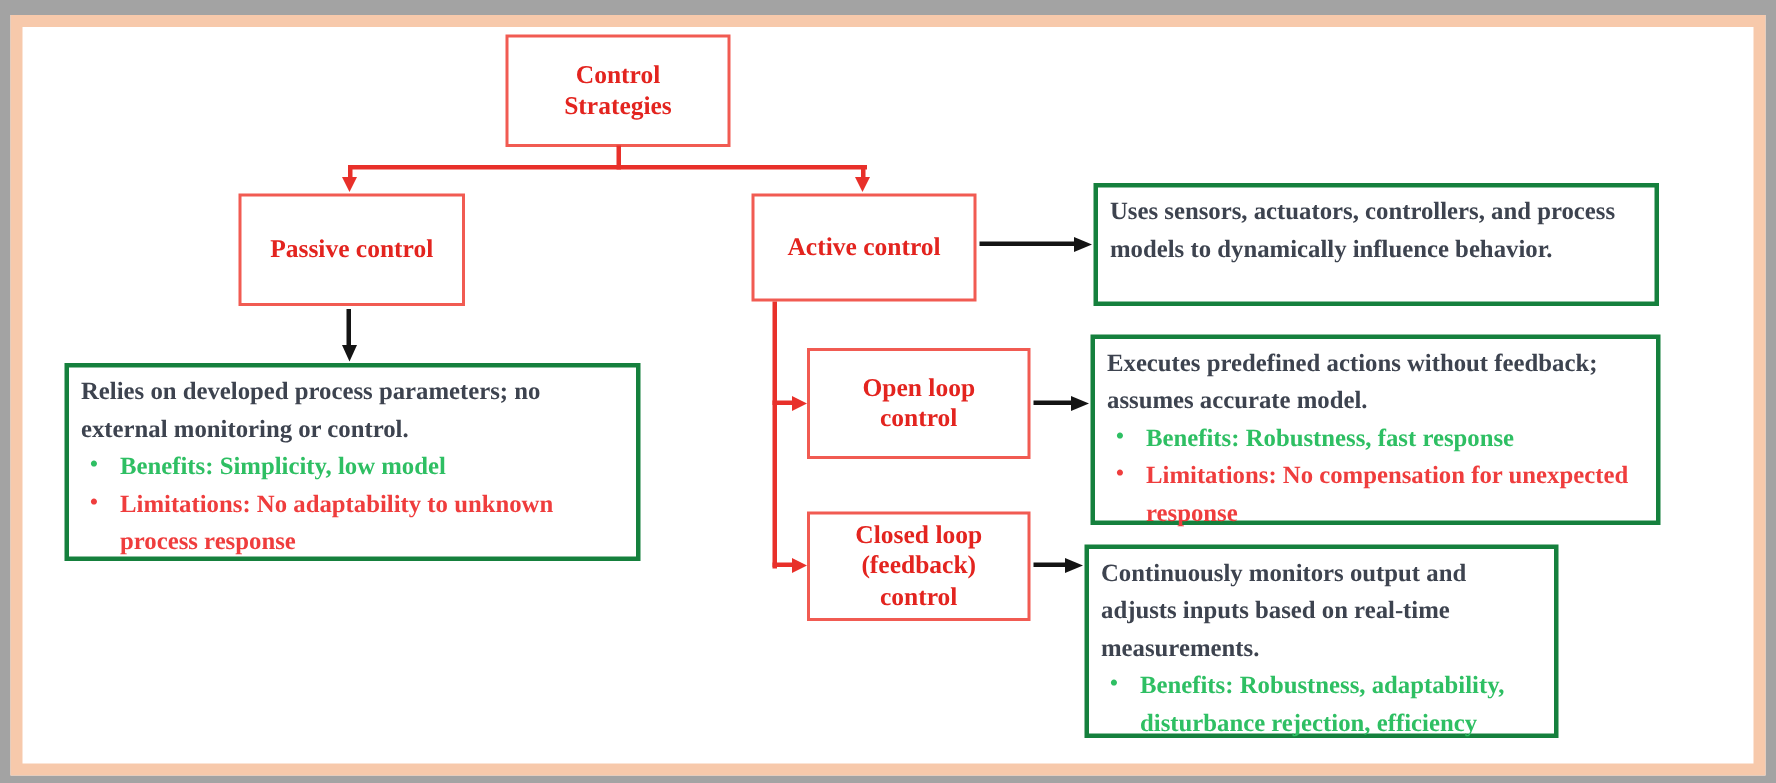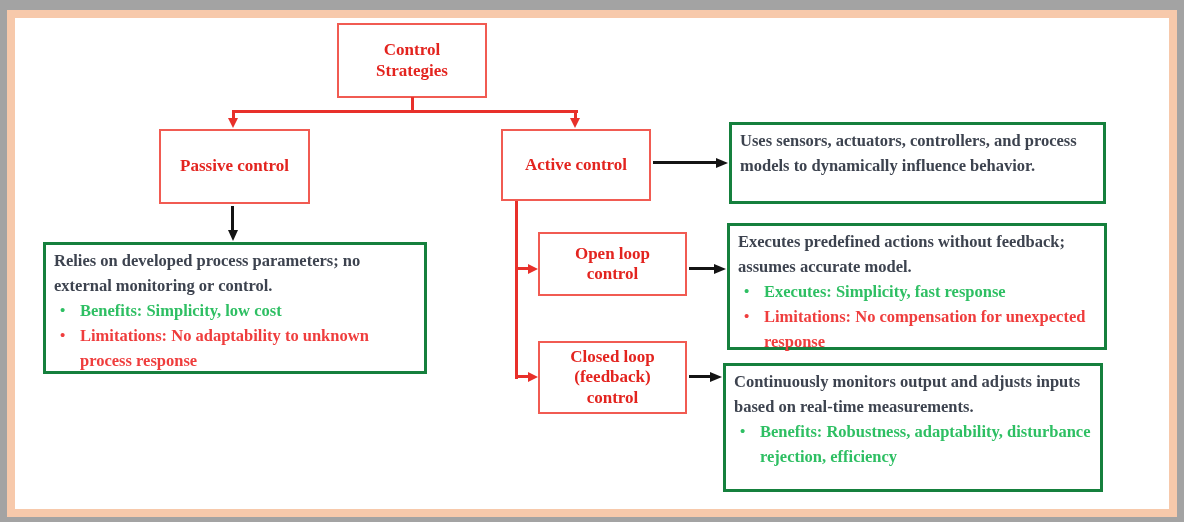--- a/index.html
+++ b/index.html
@@ -33,38 +33,38 @@
     text-align: center;
     color: #e3241f;
     font-weight: 700;
     font-size: 17px;
     line-height: 1.18;
     white-space: pre-line;
   }
   .node-root        { left: 337px; top: 23px;  width: 150px; height: 75px; }
   .node-passive     { left: 159px; top: 129px; width: 151px; height: 75px; }
   .node-active      { left: 501px; top: 129px; width: 150px; height: 72px; }
-  .node-open-loop   { left: 538px; top: 232px; width: 149px; height: 64px; }
+  .node-open-loop   { left: 538px; top: 232px; width: 149px; height: 74px; }
   .node-closed-loop { left: 538px; top: 341px; width: 149px; height: 73px; }
 
   
   .desc {
     position: absolute;
     border: 3px solid #15803d;
     background: #ffffff;
     color: #3d434f;
     font-weight: 700;
     font-size: 16.5px;
     line-height: 25px;
     padding: 3px 6px 3px 8px;
   }
   .desc-passive { left: 33px;  top: 242px; width: 384px; height: 132px; margin-left: 10px; }
   .desc-active  { left: 729px; top: 122px; width: 377px; height: 82px;  }
   .desc-open    { left: 727px; top: 223px; width: 380px; height: 127px; }
-  .desc-closed  { left: 723px; top: 363px; width: 380px; height: 129px; }
+  .desc-closed  { left: 723px; top: 363px; width: 316px; height: 129px; }
 
   .bullet-row { display: flex; align-items: flex-start; }
   .bullet-glyph {
     width: 20px;
     padding-left: 6px;
     flex: 0 0 26px;
     font-size: 15px;
   }
   .bullet-text { flex: 1; }
   .benefit    { color: #2ebf63; }
@@ -168,33 +168,33 @@
   <div class="arrowhead ah-right-black ahb-closed"></div>
 
   <div class="desc desc-active">
     <div>Uses sensors, actuators, controllers, and process models to dynamically influence behavior.</div>
   </div>
 
   <div class="desc desc-passive">
     <div>Relies on developed process parameters; no external monitoring or control.</div>
     <div class="bullet-row benefit">
       <span class="bullet-glyph">•</span>
-      <span class="bullet-text">Benefits: Simplicity, low cost</span>
+      <span class="bullet-text">Benefits: Simplicity, low model</span>
     </div>
     <div class="bullet-row limitation">
       <span class="bullet-glyph">•</span>
       <span class="bullet-text">Limitations: No adaptability to unknown process response</span>
     </div>
   </div>
 
   <div class="desc desc-open">
     <div>Executes predefined actions without feedback; assumes accurate model.</div>
     <div class="bullet-row benefit">
       <span class="bullet-glyph">•</span>
-      <span class="bullet-text">Executes: Simplicity, fast response</span>
+      <span class="bullet-text">Benefits: Robustness, fast response</span>
     </div>
     <div class="bullet-row limitation">
       <span class="bullet-glyph">•</span>
       <span class="bullet-text">Limitations: No compensation for unexpected response</span>
     </div>
   </div>
 
   <div class="desc desc-closed">
     <div>Continuously monitors output and adjusts inputs based on real-time measurements.</div>
     <div class="bullet-row benefit">

